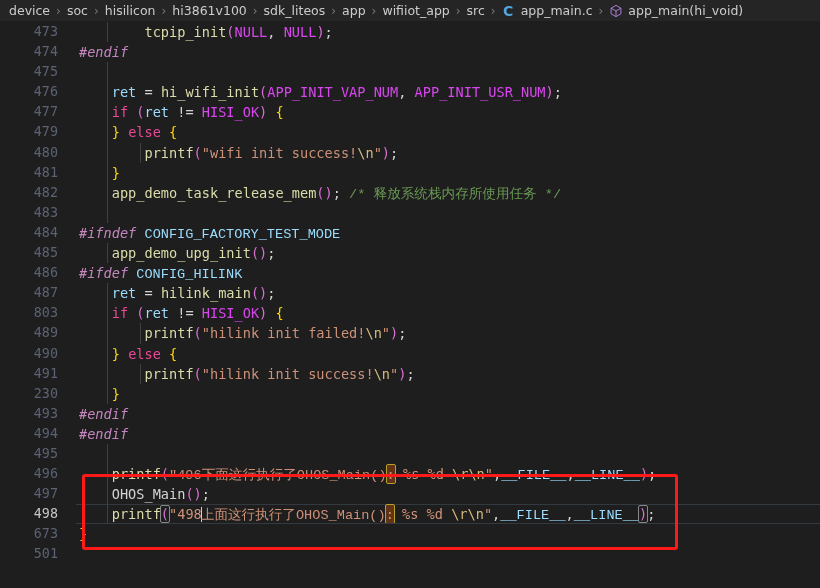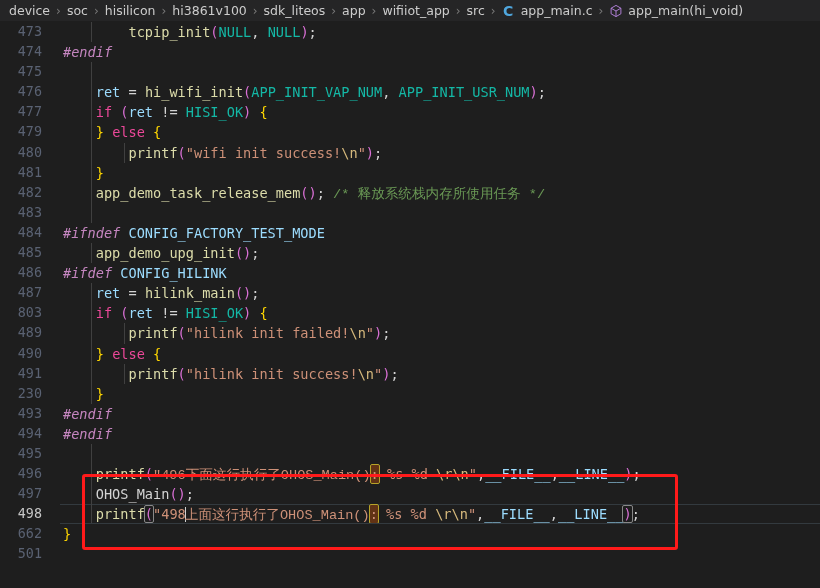--- a/index.html
+++ b/index.html
@@ -50,20 +50,21 @@
     font-family: "DejaVu Sans", sans-serif;
     font-size: 14px;
   }
 
   
   #editor {
     position: relative;
     height: 566px;
     background: #1e1e1e;
     overflow: hidden;
+    padding-left: 16px;
   }
   .code-line {
     position: relative;
     height: 20.1px;
     line-height: 20.1px;
     font-size: 13.6px;
     white-space: pre;
     display: flex;
   }
   .lnum {
@@ -101,22 +102,22 @@
   }
 
   
   .t-plain  { color: #d4d4d4; }
   .t-fn     { color: #dcdcaa; }
   .t-kw     { color: #c586c0; font-style: italic; }   
   .t-ctl    { color: #ec4899; }
   .t-str    { color: #ce9178; }
   .t-esc    { color: #d7ba7d; }
   .t-var    { color: #9cdcfe; }
-  .t-const  { color: #14b8a6; }
-  .t-macro  { color: #9cdcfe; }
+  .t-const  { color: #d946ef; }
+  .t-macro  { color: #9cdcfe; font-family: Liberation Mono, monospace; }
   .t-punct  { color: #d4d4d4; }
   .t-paren1 { color: #da70d6; }
   .t-brace  { color: #ffd700; }
   .t-comment{ color: #6a9955; }
   .t-cn     { font-family: Liberation Mono, monospace; }
 
   
   .hl-match {
     background: #623315;
     outline: 1px solid #b8a328;
@@ -305,21 +306,21 @@
     <span class="lnum">497</span>
     <span class="ltext"><span class="ig" style="left:31px"></span>    <span class="t-plain">OHOS_Main</span><span class="t-paren1">(</span><span class="t-paren1">)</span><span class="t-punct">;</span></span>
   </div>
 
   <div class="code-line current">
     <span class="lnum">498</span>
     <span class="ltext"><span class="ig" style="left:31px"></span>    <span class="t-fn">printf</span><span class="t-paren1 br-match">(</span><span class="t-str">"498</span><span class="caret"></span><span class="t-str t-cn">上面这行执行了OHOS_Main()</span><span class="t-str hl-match">:</span><span class="t-str"> %s %d </span><span class="t-esc">\r\n</span><span class="t-str">"</span><span class="t-punct">,</span><span class="t-macro">__FILE__</span><span class="t-punct">,</span><span class="t-macro">__LINE__</span><span class="t-paren1 br-match">)</span><span class="t-punct">;</span></span>
   </div>
 
   <div class="code-line">
-    <span class="lnum">662</span>
+    <span class="lnum">673</span>
     <span class="ltext"><span class="t-brace">}</span></span>
   </div>
 
 
   <div class="code-line">
     <span class="lnum">501</span>
     <span class="ltext"></span>
   </div>
 
   <div id="redbox"></div>

